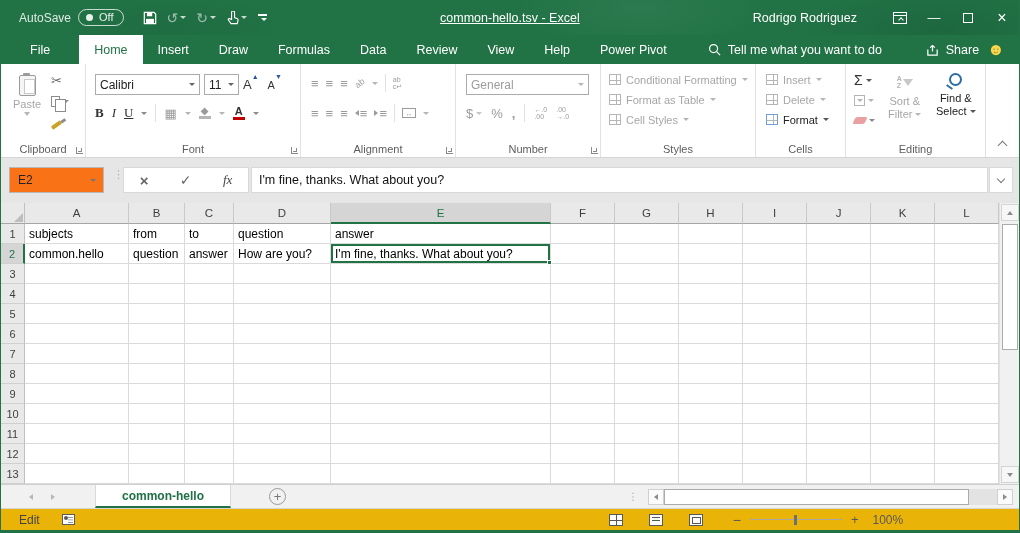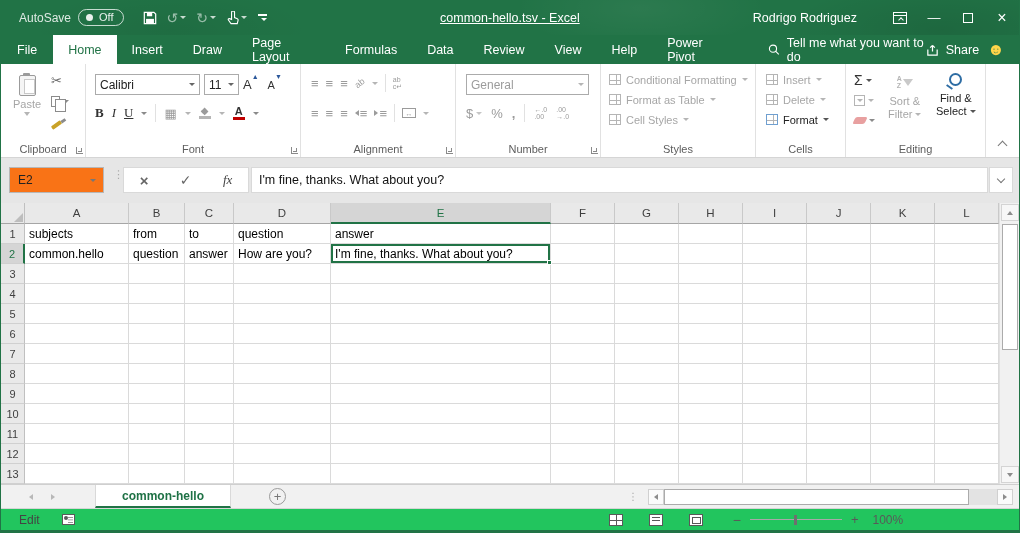--- a/index.html
+++ b/index.html
@@ -39,21 +39,21 @@
   .ic-ribbondisp::before { content:""; position:absolute; left:0; right:0; top:2.5px; height:1.2px; background:#fff; }
   .ic-ribbondisp::after { content:""; position:absolute; left:4.5px; top:5.5px; width:3px; height:3px;
      border-left:1.2px solid #fff; border-top:1.2px solid #fff; transform:rotate(45deg); }
   .ic-max { width:10px; height:10px; border:1.3px solid #fff; display:inline-block; }
 
   
   #tabrow { position:absolute; left:0; top:35px; width:1018px; height:29px; background:#217346;
             display:flex; align-items:stretch; color:#fff; font-size:12.5px; }
   .rtab { display:flex; align-items:center; padding:0 15px; cursor:default; }
   .rtab.active { background:#fff; color:#217346; }
-  .rtab.file { padding:0 16px; }
+  .rtab.file { padding:0 29px; }
   .tellme { display:flex; align-items:center; gap:7px; margin-left:26px; color:#fff; }
   .share { display:flex; align-items:center; gap:6px; margin-left:auto; margin-right:8px; }
   .smiley { font-size:17px; color:#ffd54a; margin-right:14px; display:flex; align-items:center; }
 
   
   #ribbon { position:absolute; left:0; top:64px; width:1018px; height:94px; background:#fff;
             border-bottom:1px solid #d5d5d5; display:flex; }
   .rgroup { position:relative; border-right:1px solid #e1e1e1; height:100%; }
   .rg-label { position:absolute; bottom:2px; left:0; right:0; text-align:center; font-size:11px; color:#5d5d5d; }
   .launcher { position:absolute; right:2px; bottom:3px; width:7px; height:7px;
@@ -210,21 +210,21 @@
   #newsheet { margin-left:38px; align-self:center; width:17px; height:17px; border:1px solid #9a9a9a; border-radius:50%;
               display:flex; align-items:center; justify-content:center; color:#777; font-size:13px; line-height:1; }
   .sb-dots { margin-left:auto; align-self:center; color:#aaa; font-size:10px; line-height:5px; text-align:center; margin-right:10px; }
   .hs-arrow { align-self:center; width:16px; height:16px; background:#fbfbfb; border:1px solid #d0d0d0;
               display:flex; align-items:center; justify-content:center; color:#8c8c8c; }
   #hs-thumb { align-self:center; width:305px; height:16px; background:#fff; border:1px solid #ababab; }
   .hs-track { align-self:center; width:28px; height:16px; background:#e3e3e3; }
   .hs-right { margin-right:6px; }
 
   
-  #statusbar { position:absolute; left:0; top:508px; width:1018px; height:22px; background:#22c55e; border-top:1px solid #d6d6d6;
+  #statusbar { position:absolute; left:0; top:508px; width:1018px; height:22px; background:#eab308; border-top:1px solid #d6d6d6;
                display:flex; align-items:center; font-size:12px; color:#444; }
   #status-mode { margin-left:18px; }
   .ic-macro { margin-left:22px; width:13px; height:11px; border:1px solid #5a5a5a; position:relative; background:#fff; }
   .ic-macro::before { content:""; position:absolute; left:1px; top:1px; width:4px; height:4px; background:#5a5a5a; border-radius:50%; }
   .ic-macro::after { content:""; position:absolute; right:1px; top:2px; width:5px; height:6px;
                      background:linear-gradient(#8c8c8c 1px, transparent 1px) 0 0/5px 2.5px; }
   .views { display:flex; align-items:center; gap:26px; margin-left:534px; }
   .vw { width:14px; height:12px; border:1px solid #595959; background:#fff; position:relative; }
   .vw-normal { background:linear-gradient(#595959 1px, transparent 1px) 0 5px/14px 12px no-repeat,
                linear-gradient(90deg,#595959 1px, transparent 1px) 6.5px 0/14px 12px no-repeat, #fff; }
@@ -297,21 +297,20 @@
           <span>×</span>
         </span>
     </div>
   </div>
 
   <div id="tabrow">
     <span class="rtab file">File</span>
     <span class="rtab active">Home</span>
     <span class="rtab">Insert</span>
     <span class="rtab">Draw</span>
-    <span class="rtab">Page Layout</span>
     <span class="rtab">Formulas</span>
     <span class="rtab">Data</span>
     <span class="rtab">Review</span>
     <span class="rtab">View</span>
     <span class="rtab">Help</span>
     <span class="rtab">Power Pivot</span>
     <span class="tellme">
       <svg width="13" height="13" viewBox="0 0 14 14">
         <circle cx="6" cy="6" r="4.3" fill="none" stroke="#fff" stroke-width="1.3"></circle>
         <line x1="9.3" y1="9.3" x2="13" y2="13" stroke="#fff" stroke-width="1.3"></line>

